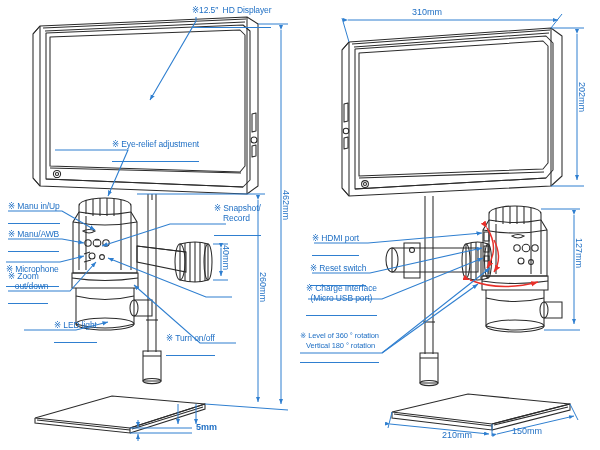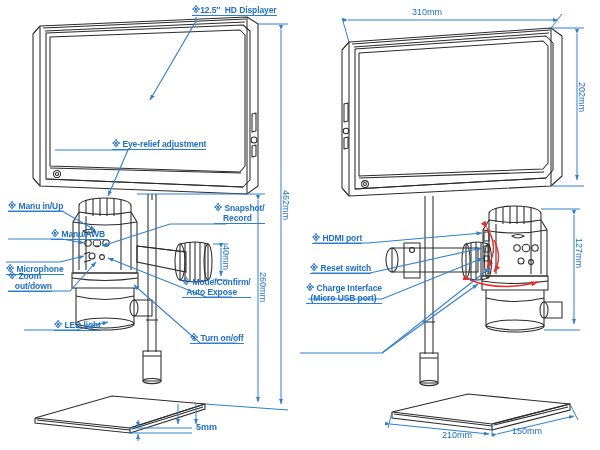--- a/index.html
+++ b/index.html
@@ -13,21 +13,21 @@
 
   
   .lbl{
     position:absolute;
     color:#1f6fc4;
     font-size:8.5px;
     line-height:10px;
     white-space:pre;
     letter-spacing:-0.1px;
   }
-  .lbl.u{border-bottom:1.2px solid #2f7fd0;padding-bottom:0px;font-weight:bold;}
+  .lbl.u{border-bottom:1.2px solid #2f7fd0;padding-bottom:12px;}
   .dim{
     position:absolute;
     color:#1f6fc4;
     font-size:9px;
     line-height:10px;
     white-space:nowrap;
     font-weight:normal;
   }
   .vert{
     transform-origin:left top;
@@ -278,44 +278,44 @@
     <path d="M497 434 L574 416" marker-start="url(#ahs)" marker-end="url(#ahs)"></path>
   </g>
 </svg>
 
 <div class="lbl u" style="left:192px;top:5px;">※12.5″  HD Displayer</div>
 
 <div class="lbl u" style="left:112px;top:139px;">※ Eye-relief adjustment</div>
 
 <div class="lbl u" style="left:8px;top:201px;">※ Manu in/Up</div>
 
-<div class="lbl u" style="left:8px;top:229px;margin-left:43px;">※ Manu/AWB</div>
+<div class="lbl u" style="left:8px;top:229px;">※ Manu/AWB</div>
 
 <div class="lbl u" style="left:6px;top:264px;">※ Microphone</div>
 
 <div class="lbl u" style="left:8px;top:271px;">※ Zoom
    out/down</div>
 
 <div class="lbl u" style="left:24px;top:320px;margin-left:30px;">※ LED light</div>
 
 <div class="lbl u" style="left:170px;top:203px;margin-left:44px;">※ Snapshot/
     Record</div>
 
-<div class="lbl u" style="left:182px;top:277px;">※ Mode/Confirm/
-  Auto Expose</div>
-
-<div class="lbl u" style="left:190px;top:333px;">※ Turn on/off</div>
+
+<div class="lbl u" style="left:166px;top:333px;">※ Turn on/off</div>
 
 <div class="lbl u" style="left:312px;top:233px;text-align:center;">※ HDMI port</div>
 
 <div class="lbl u" style="left:310px;top:263px;">※ Reset switch</div>
 
 <div class="lbl u" style="left:306px;top:283px;">※ Charge Interface
   (Micro USB port)</div>
 
+<div class="lbl u" style="left:300px;top:331px;font-size:7.5px;line-height:9.5px;">※ Level of 360 ° rotation
+   Vertical 180 ° rotation</div>
 
 <div class="dim vert" style="left:291px;top:190px;">462mm</div>
 
 <div class="dim vert" style="left:268px;top:272px;">260mm</div>
 
 <div class="dim vert" style="left:231px;top:245px;">40mm</div>
 
 <div class="dim" style="left:196px;top:422px;font-weight:bold;">5mm</div>
 
 <div class="dim" style="left:412px;top:7px;">310mm</div>

